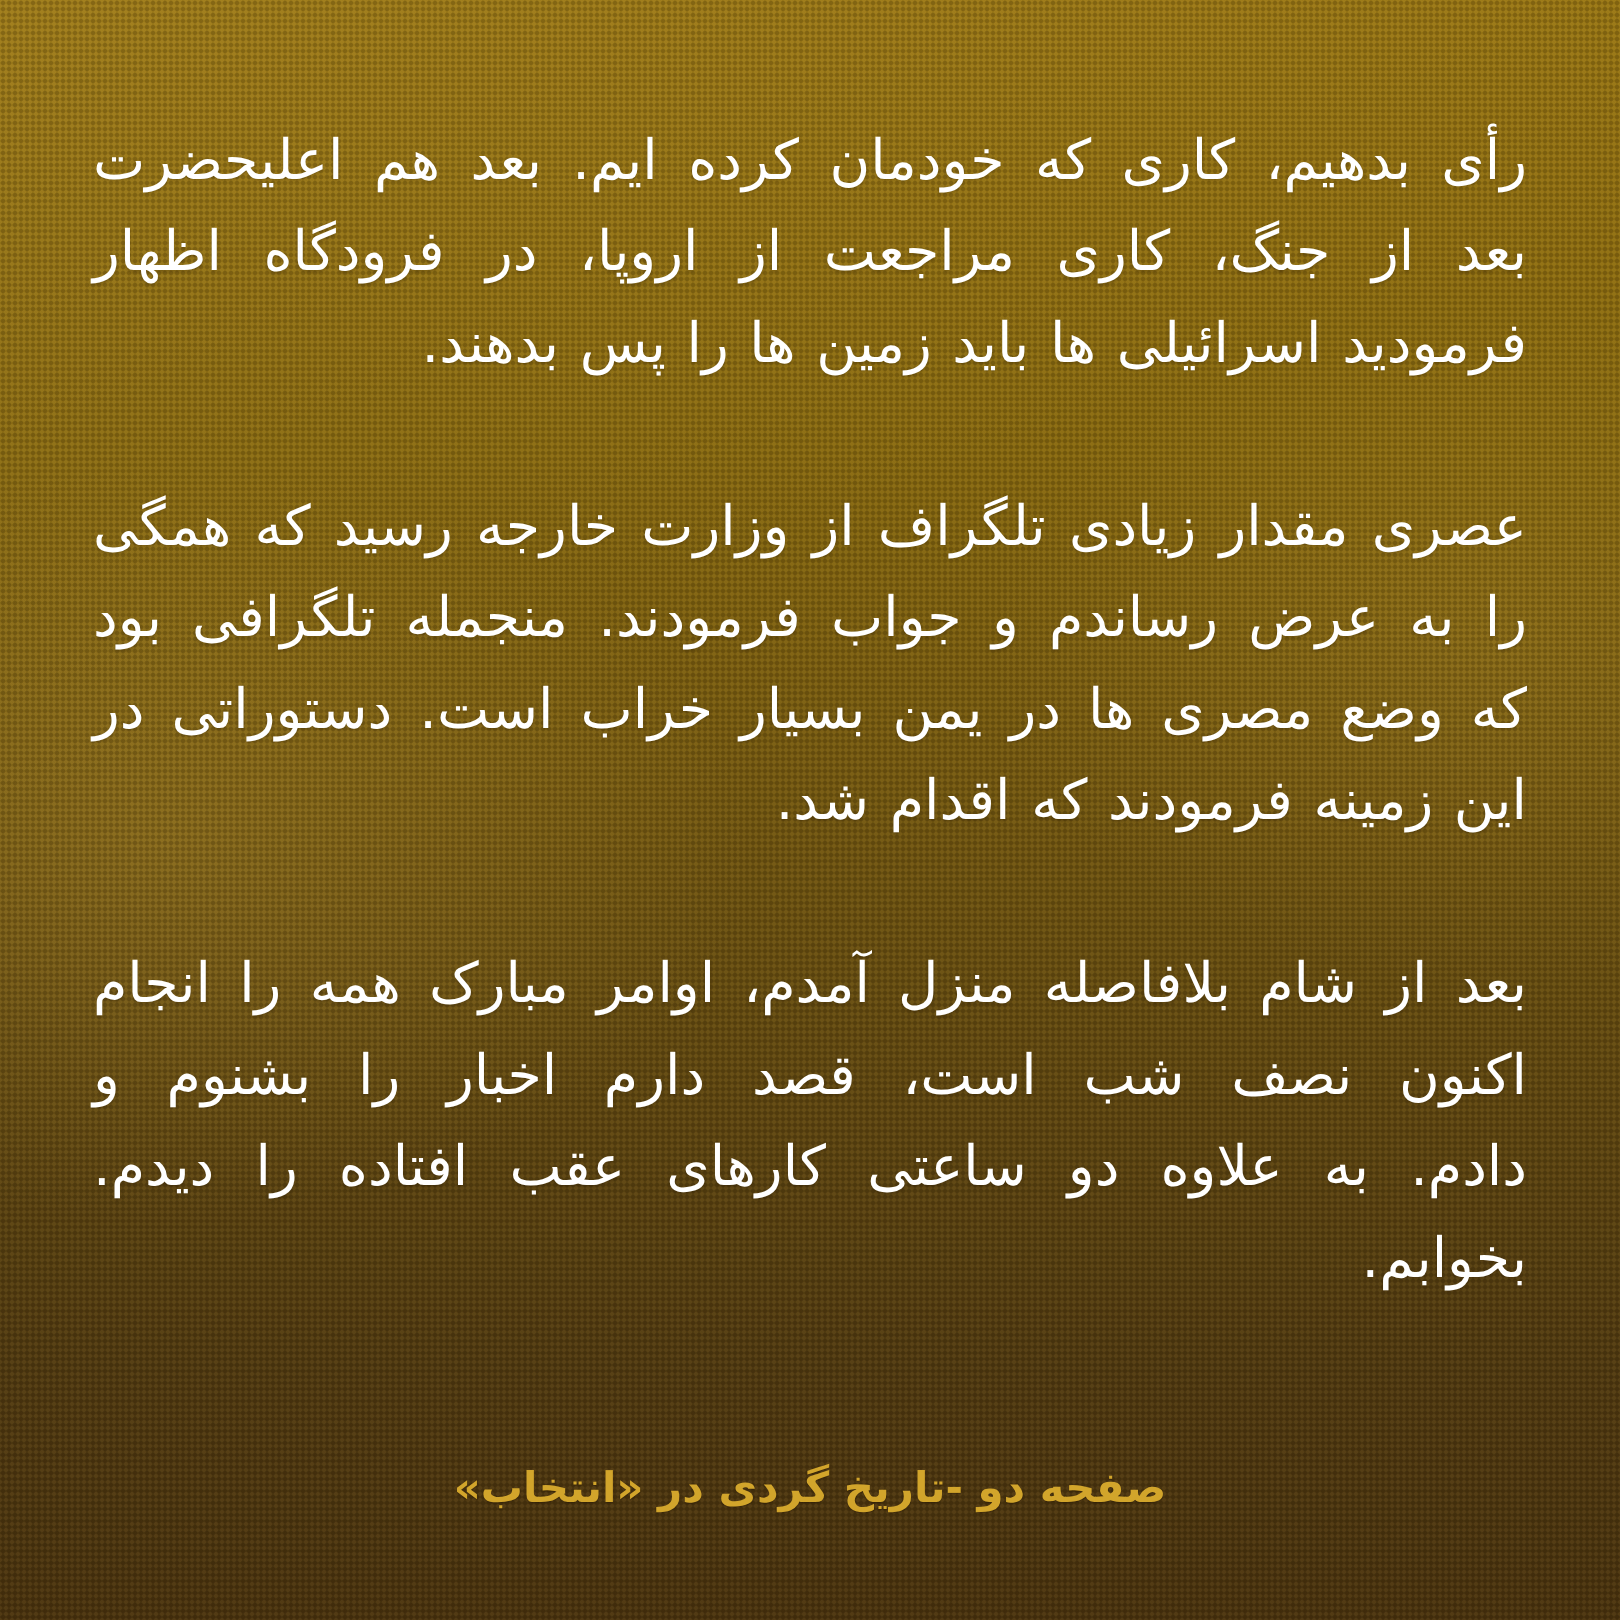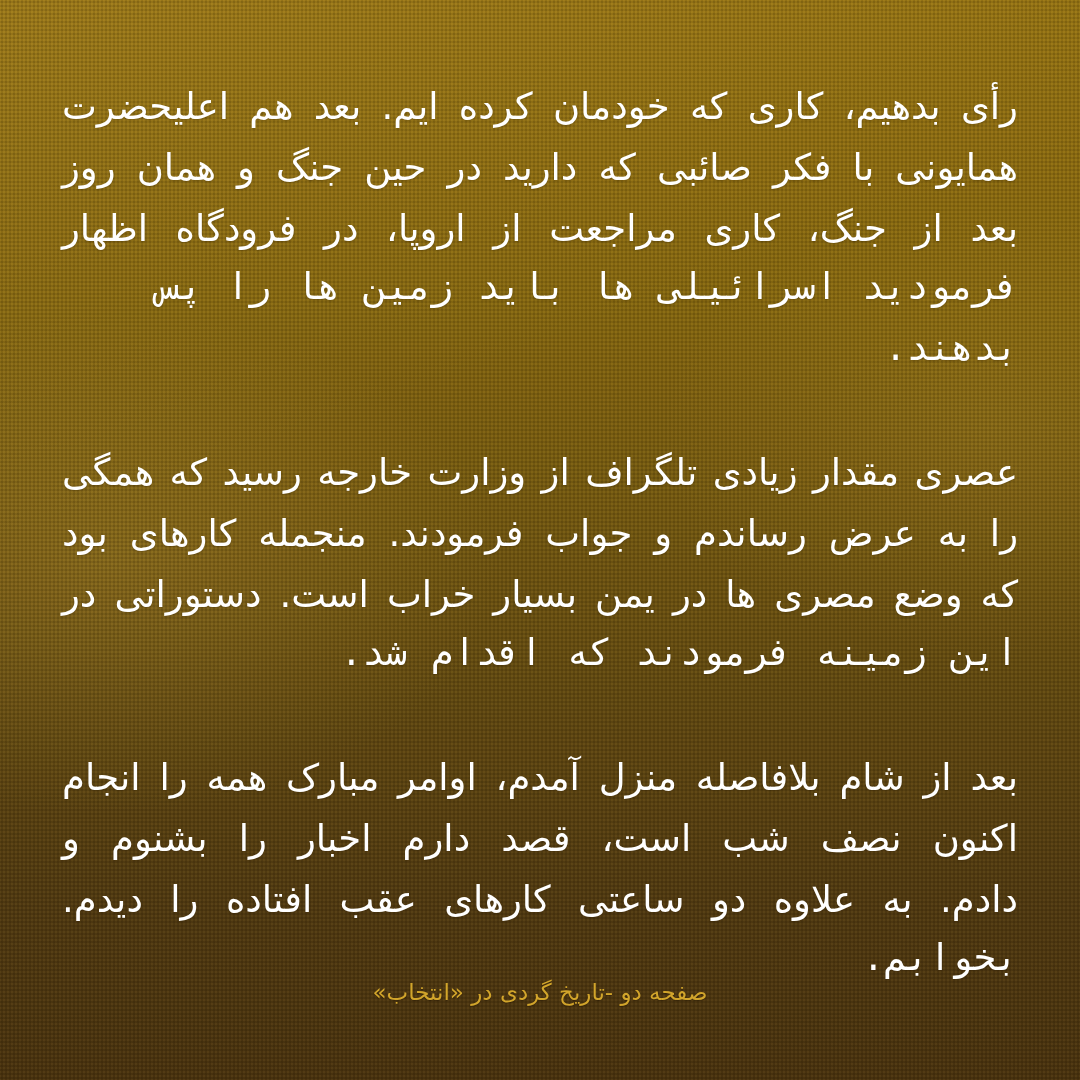--- a/index.html
+++ b/index.html
@@ -41,53 +41,51 @@
   .paragraph { margin: 0 0 61px 0; }
   .paragraph:last-child { margin-bottom: 0; }
   .line {
     text-align: justify;
     text-align-last: justify;
     word-spacing: 2px;
   }
   .line.last {
     text-align: right;
     text-align-last: right;
-    font-family: Liberation Mono, monospace;
   }
   .footer {
     position: absolute;
     left: 0;
     right: 0;
     top: 976px;
     direction: rtl;
     text-align: center;
     color: #d2a52b;
-    font-size: 23px;
-    font-weight: normal;
+    font-size: 28px;
+    font-weight: bold;
     line-height: 32px;
     text-shadow: 0 1px 1px rgba(30,18,0,0.4);
   }
 </style>
 </head>
 <body>
 
 <div class="page">
 
   <main class="text-block">
 
     <section class="paragraph">
       <div class="line">رأی بدهیم، کاری که خودمان کرده ایم. بعد هم اعلیحضرت</div>
-      <div class="line">همایونی با فکر صائبی که دارید در حین جنگ و همان روز</div>
       <div class="line">بعد از جنگ، کاری مراجعت از اروپا، در فرودگاه اظهار</div>
       <div class="line last">فرمودید اسرائیلی ها باید زمین ها را پس بدهند.</div>
     </section>
 
     <section class="paragraph">
       <div class="line">عصری مقدار زیادی تلگراف از وزارت خارجه رسید که همگی</div>
-      <div class="line">را به عرض رساندم و جواب فرمودند. منجمله کارهای بود</div>
+      <div class="line">را به عرض رساندم و جواب فرمودند. منجمله تلگرافی بود</div>
       <div class="line">که وضع مصری ها در یمن بسیار خراب است. دستوراتی در</div>
       <div class="line last">این زمینه فرمودند که اقدام شد.</div>
     </section>
 
     <section class="paragraph">
       <div class="line">بعد از شام بلافاصله منزل آمدم، اوامر مبارک همه را انجام</div>
       <div class="line">اکنون نصف شب است، قصد دارم اخبار را بشنوم و</div>
       <div class="line">دادم. به علاوه دو ساعتی کارهای عقب افتاده را دیدم.</div>
       <div class="line last">بخوابم.</div>
     </section>

